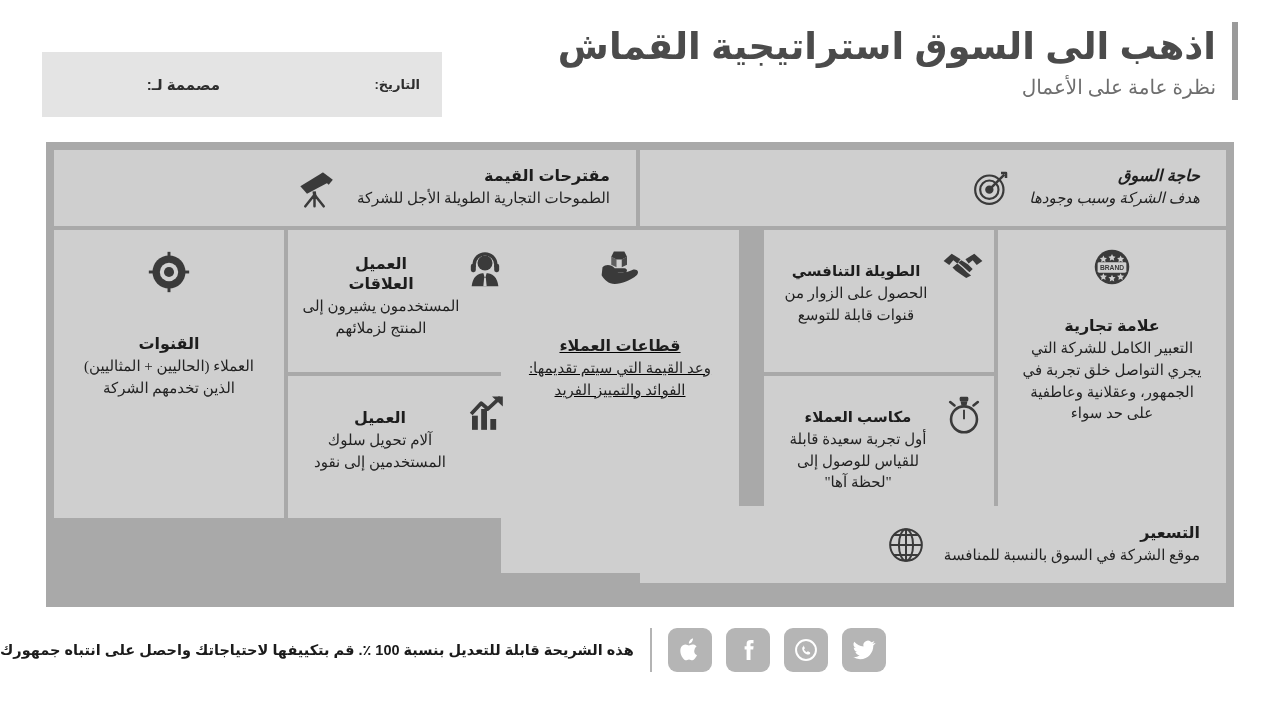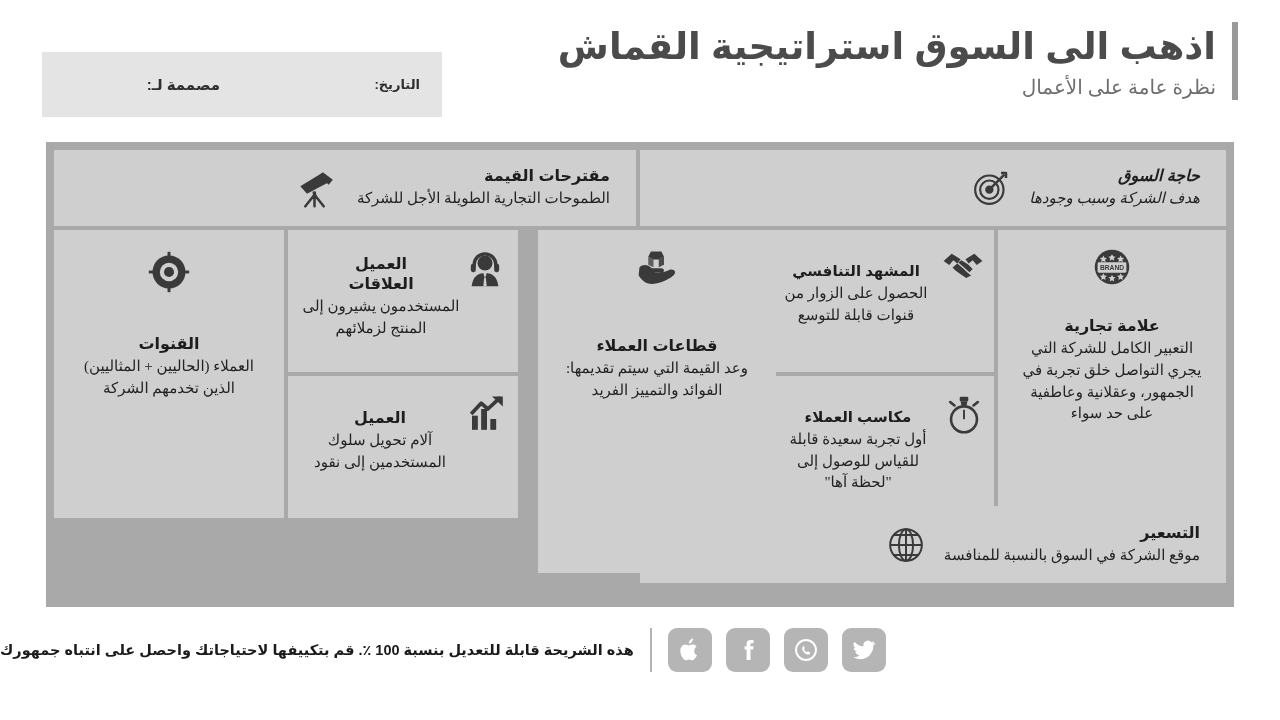--- a/index.html
+++ b/index.html
@@ -308,21 +308,21 @@
       <div class="cell cell-inline" style="right:232px; top:80px; width:230px; height:142px;">
         <div class="cell-icon">
           <svg width="42" height="34" viewBox="0 0 52 40" fill="#3a3a3a">
             <path d="M2 15 L12 6 L23 13 L19 18 L14 14 L9 20 Z"></path>
             <path d="M50 15 L40 6 L29 13 L33 18 L38 14 L43 20 Z"></path>
             <path d="M19 18 L26 24 L31 29 L36 33 L30 36 L24 32 L17 27 L13 23 Z"></path>
             <path d="M24 14 L32 19 L38 25 L34 29 L26 22 L20 17 Z"></path>
           </svg>
         </div>
         <div class="cell-body" style="max-width:165px;">
-          <div class="cell-title small">المشهد التنافسي</div>
+          <div class="cell-title small">الطويلة التنافسي</div>
           <div class="cell-desc">الحصول على الزوار من قنوات قابلة للتوسع</div>
         </div>
       </div>
 
       <div class="cell cell-inline" style="right:232px; top:226px; width:230px; height:142px;">
         <div class="cell-icon">
           <svg width="38" height="42" viewBox="0 0 44 48" fill="none" stroke="#3a3a3a" stroke-width="3">
             <circle cx="22" cy="29" r="15"></circle>
             <path d="M22 29 L22 18" stroke-width="2.2"></path>
             <rect x="17" y="3" width="10" height="5" rx="1.5" fill="#3a3a3a" stroke="none"></rect>
@@ -330,21 +330,21 @@
             <path d="M33 13 L38 9" stroke-width="3" stroke-linecap="round"></path>
             <path d="M11 13 L6 9" stroke-width="3" stroke-linecap="round"></path>
           </svg>
         </div>
         <div class="cell-body" style="max-width:165px;">
           <div class="cell-title small">مكاسب العملاء</div>
           <div class="cell-desc">أول تجربة سعيدة قابلة للقياس للوصول إلى "لحظة آها"</div>
         </div>
       </div>
 
-      <div class="cell cell-stack" style="right:450px; top:80px; width:238px; height:343px;">
+      <div class="cell cell-stack" style="right:487px; top:80px; width:238px; height:343px;text-decoration:underline;">
         <div class="cell-icon" style="margin-top:4px;">
           <svg width="46" height="42" viewBox="0 0 52 48" fill="#3a3a3a">
             <path d="M19 4 L31 4 L34 10 L28 13 L22 13 L16 10 Z"></path>
             <path d="M16 10 L22 13 L22 22 L16 19 Z" opacity="0.75"></path>
             <path d="M34 10 L28 13 L28 22 L34 19 Z" opacity="0.9"></path>
             <path d="M6 22 C10 18 16 19 20 23 L31 23 C35 23 35 28 31 28 L23 28 C26 29 34 28 40 25 C45 23 49 27 45 31 C38 37 28 41 20 41 C13 41 8 36 5 31 Z"></path>
           </svg>
         </div>
         <div class="cell-body" style="margin-top:46px; max-width:200px;">
           <div class="cell-title">قطاعات العملاء</div>

